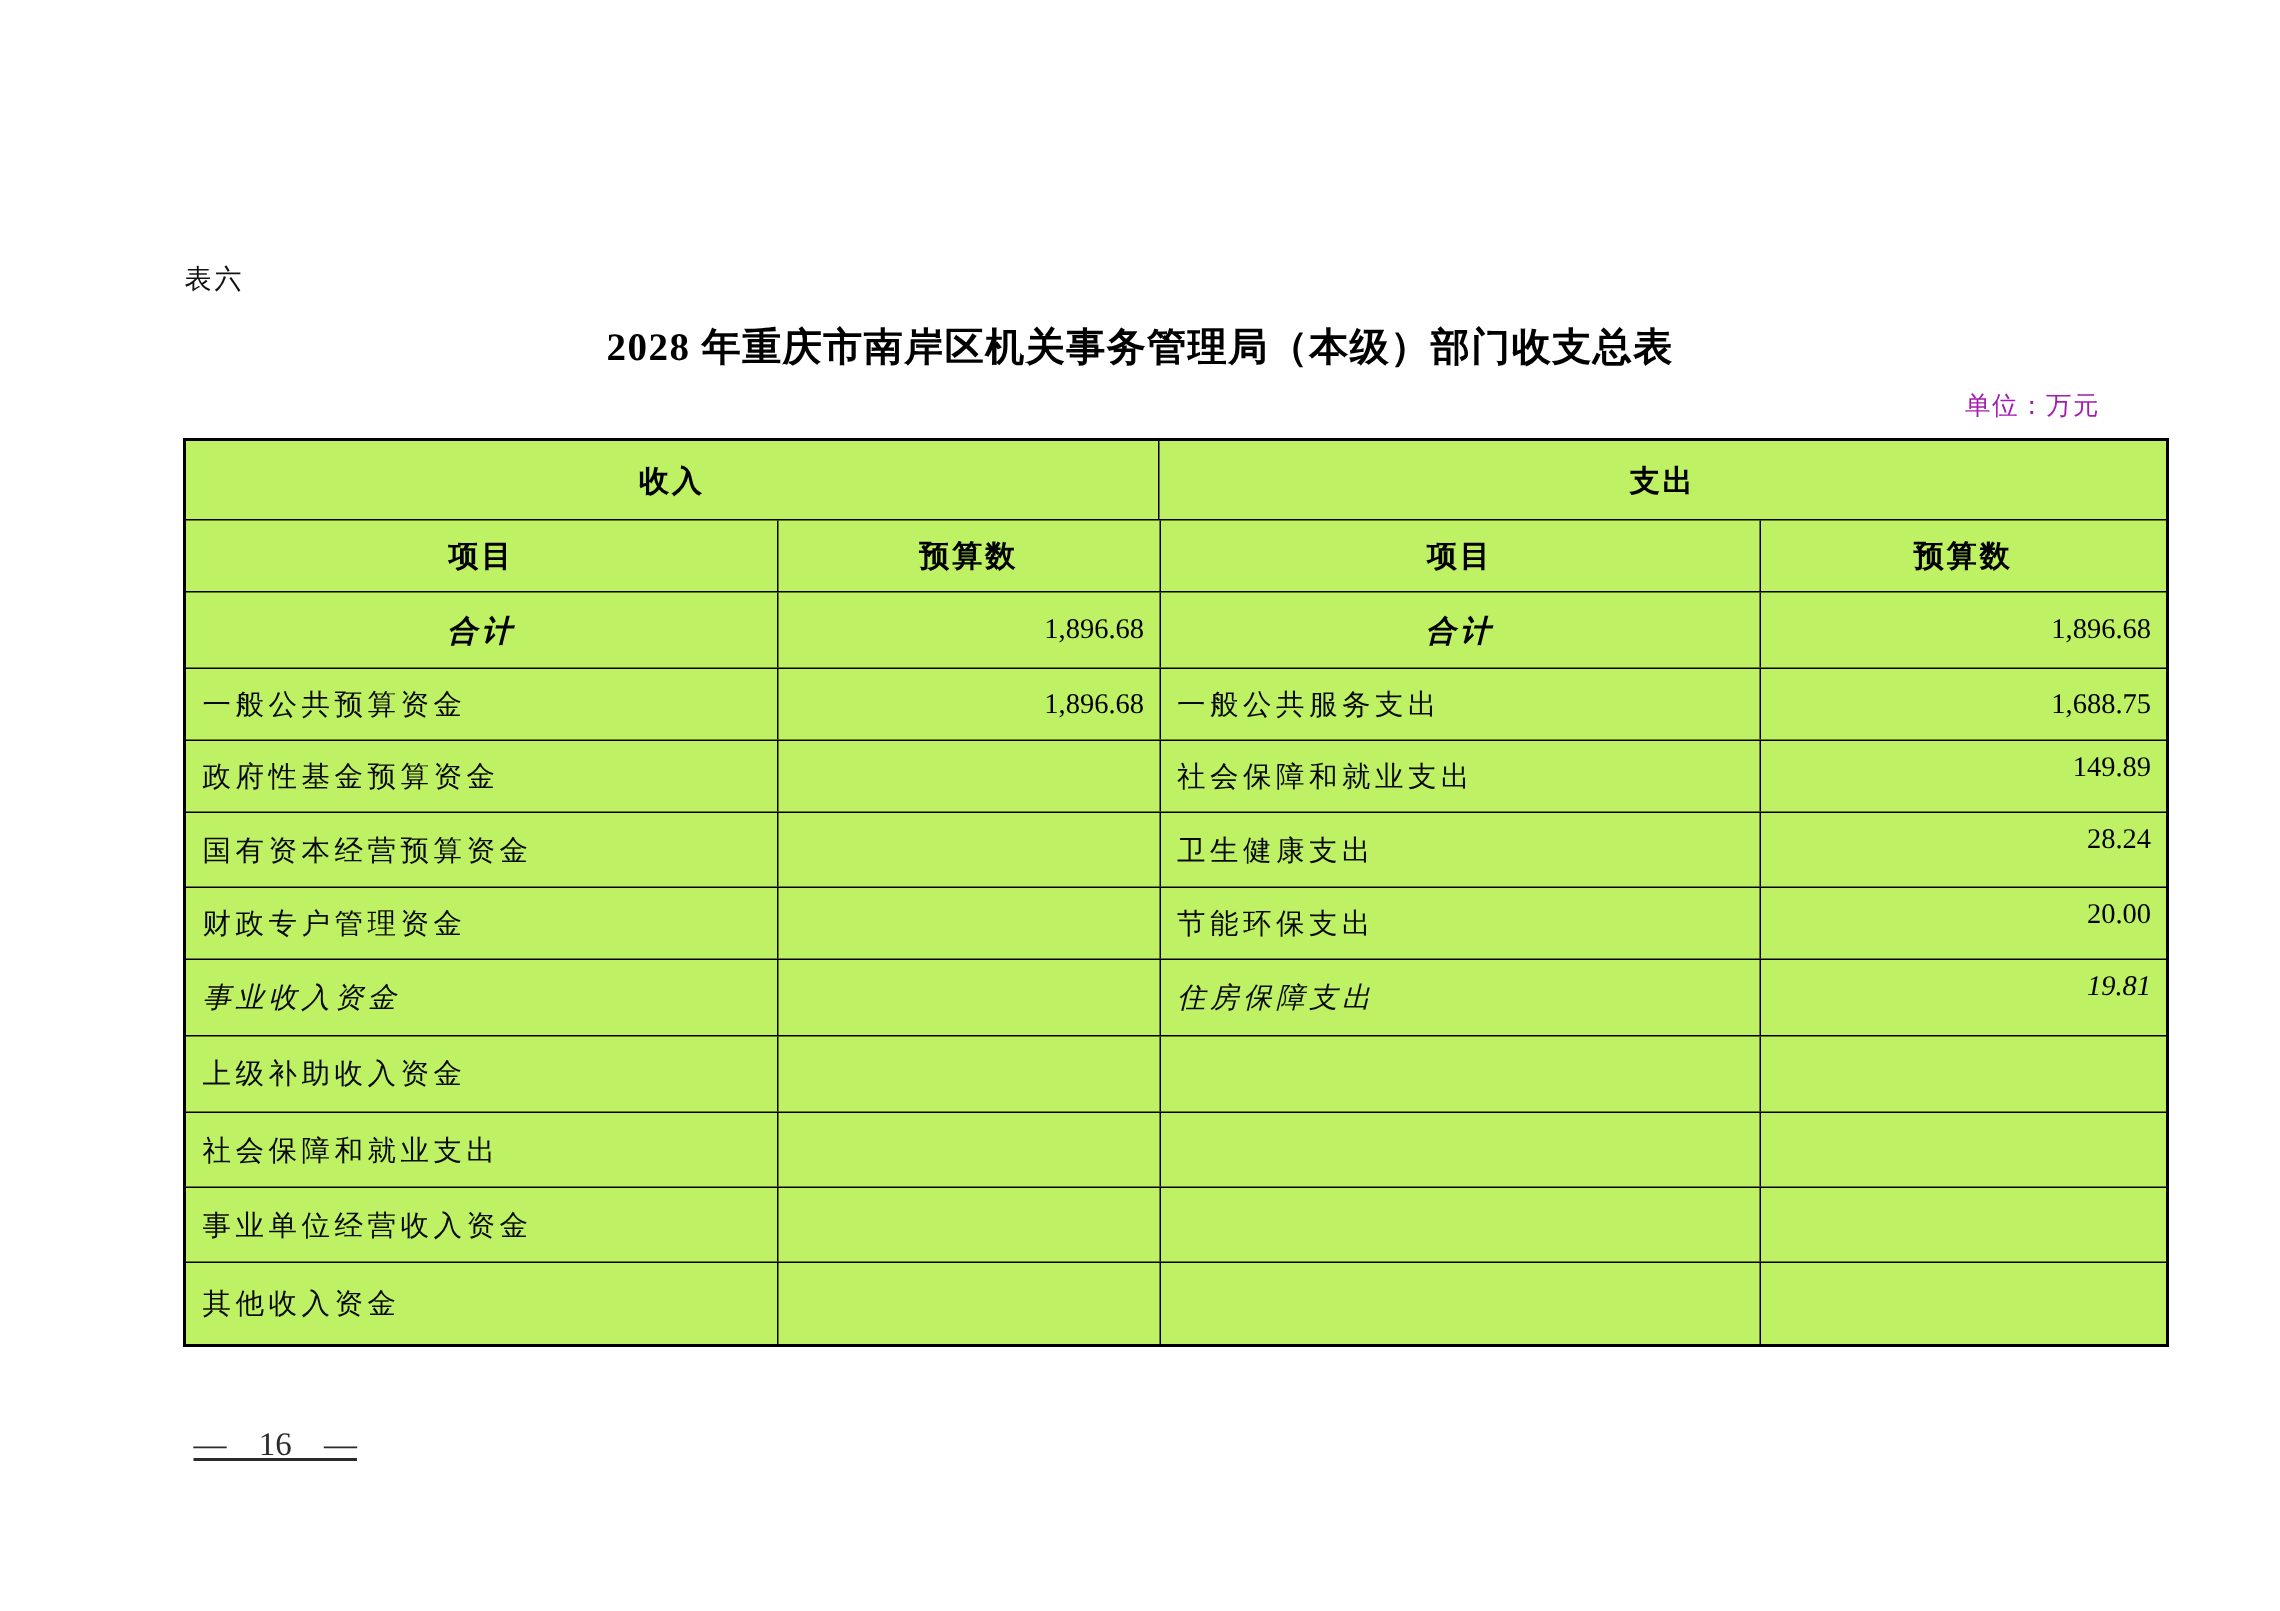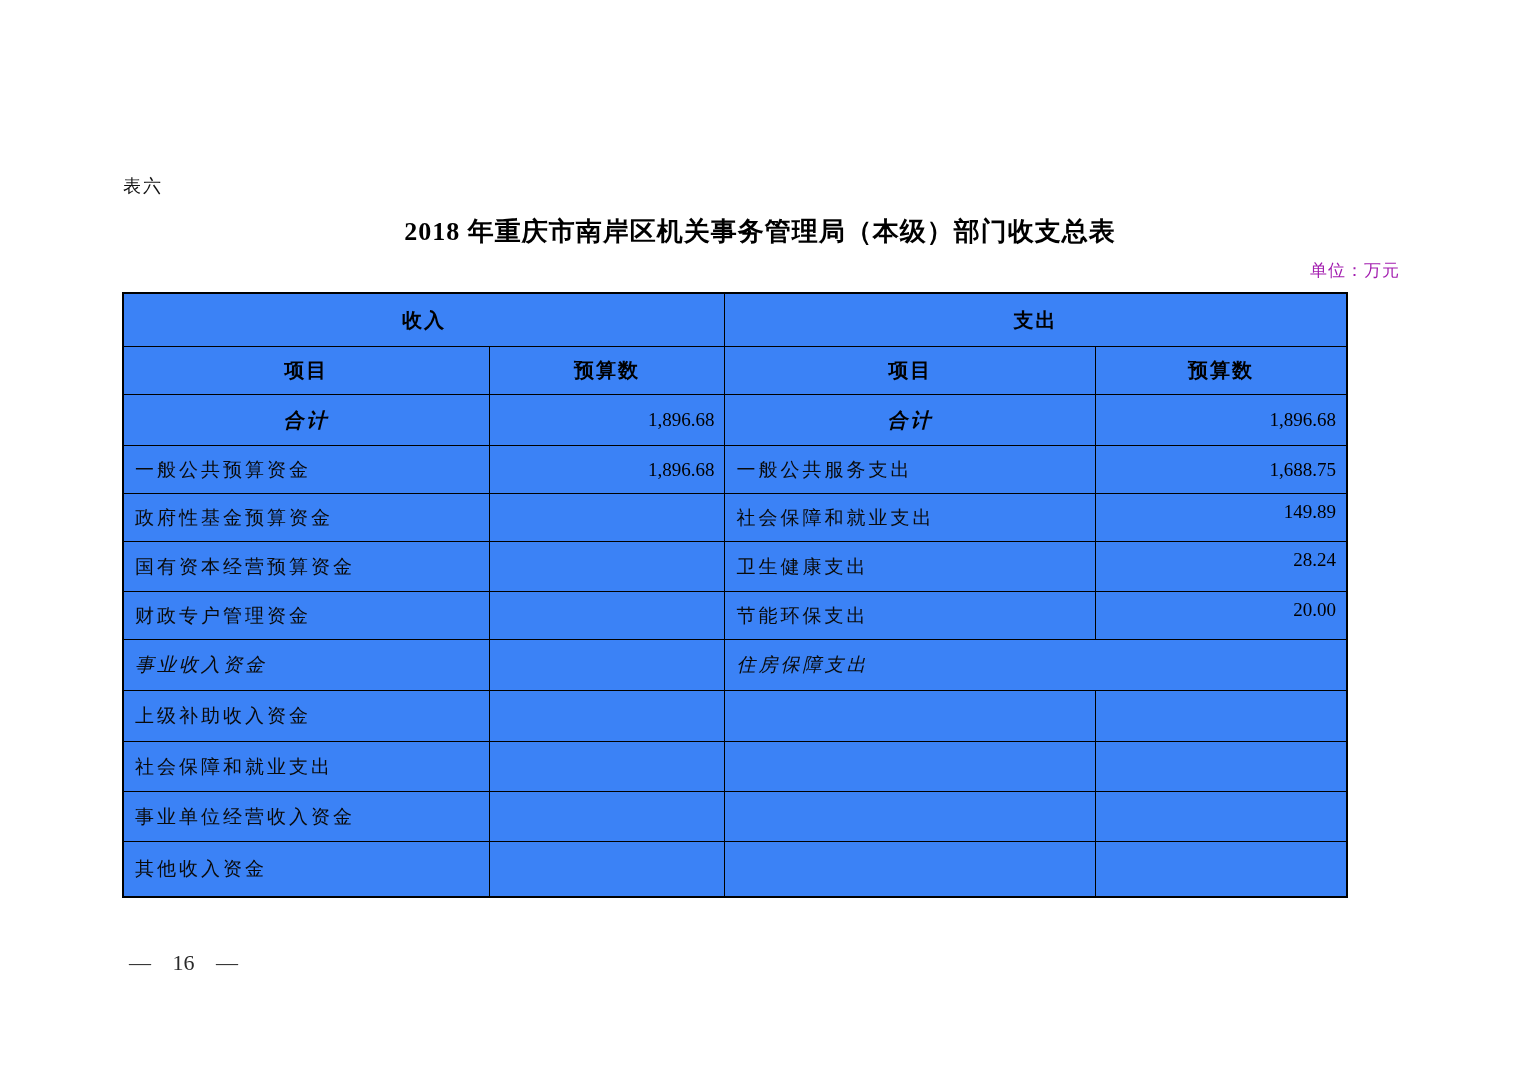--- a/index.html
+++ b/index.html
@@ -35,23 +35,23 @@
   .unit-note {
     position: absolute;
     top: 259px; right: 120px;
     font-size: 17px;
     letter-spacing: 1px;
     color: #a21caf;
   }
   .budget-table {
     position: absolute;
     left: 122px; top: 292px;
-    width: 1226px;
+    width: 1324px;
     border: 2px solid #000;
-    background: #3b82f6;
+    background: #bef264;
   }
   .row {
     display: grid;
     grid-template-columns: 383fr 247fr 388fr 262fr;
     border-bottom: 1px solid #000;
   }
   .row.span2 { grid-template-columns: 630fr 651fr; }
   .row:last-child { border-bottom: none; }
   .row:nth-child(1)  { height: 53px; }
   .row:nth-child(2)  { height: 48px; }
@@ -104,30 +104,31 @@
     font-size: 20px;
     letter-spacing: 3px;
     font-style: italic;
   }
   .page-footer {
     position: absolute;
     left: 129px; top: 950px;
     font-size: 22px;
     color: #2b2b2b;
     word-spacing: 16px;
+    text-decoration: underline;
   }
 </style>
 </head>
 <body>
 
 <div class="page">
 
   <div class="table-label">表六</div>
 
-  <div class="doc-title">2018 年重庆市南岸区机关事务管理局（本级）部门收支总表</div>
+  <div class="doc-title">2028 年重庆市南岸区机关事务管理局（本级）部门收支总表</div>
 
   <div class="unit-note">单位：万元</div>
 
   <div class="budget-table">
 
     <div class="row span2">
       <div class="cell th">收入</div>
       <div class="cell th">支出</div>
     </div>
 
@@ -170,20 +171,21 @@
       <div class="cell item">财政专户管理资金</div>
       <div class="cell num"></div>
       <div class="cell item">节能环保支出</div>
       <div class="cell num vtop">20.00</div>
     </div>
 
     <div class="row">
       <div class="cell item">事业收入资金</div>
       <div class="cell num"></div>
       <div class="cell item">住房保障支出</div>
+      <div class="cell num vtop">19.81</div>
     </div>
 
     <div class="row">
       <div class="cell item">上级补助收入资金</div>
       <div class="cell num"></div>
       <div class="cell item"></div>
       <div class="cell num"></div>
     </div>
 
     <div class="row">

